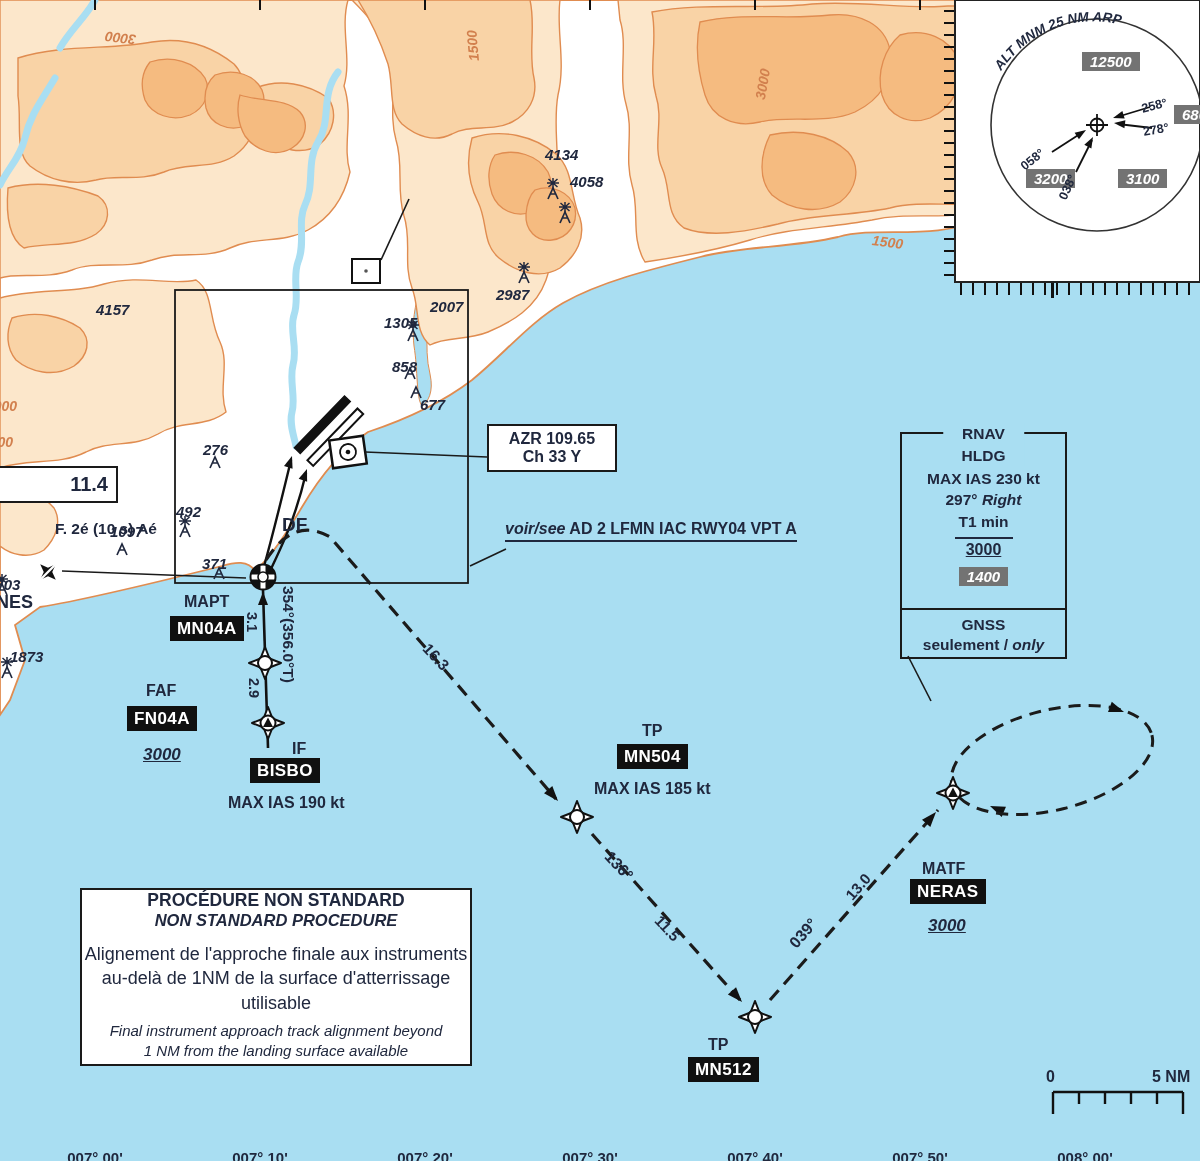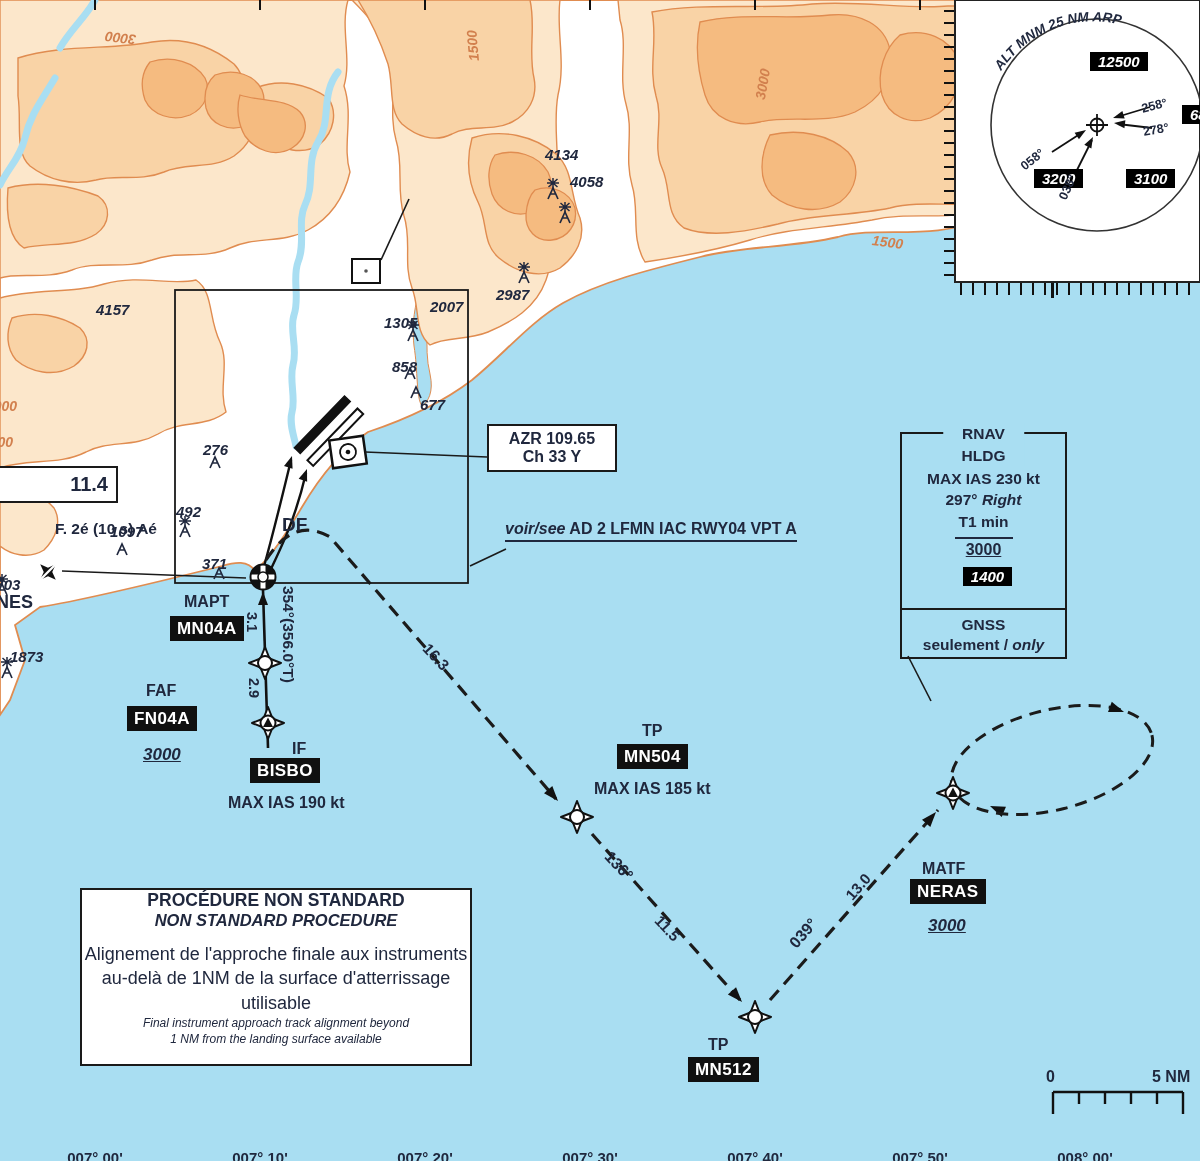--- a/index.html
+++ b/index.html
@@ -9,21 +9,21 @@
   }
   #stage svg{position:absolute;left:0;top:0;z-index:1;}
   .ov{position:absolute;z-index:2;}
   .lbl{position:absolute;z-index:2;font-weight:bold;color:#20283E;font-size:16px;line-height:1.15;white-space:nowrap;}
   .sp{font-style:italic;font-size:15px;}
   .rot{transform-origin:left top;}
   .blackbox{position:absolute;z-index:3;background:#101010;color:#FFFFFF;font-weight:bold;font-size:17px;
     text-align:center;padding:4px 7px;letter-spacing:.4px;white-space:nowrap;line-height:1;}
   .white-box{position:absolute;z-index:3;background:#FFFFFF;border:2px solid #1A1A1A;text-align:center;
     font-weight:bold;color:#20283E;white-space:nowrap;}
-  .badge{background:#000000;color:#FFFFFF;font-weight:bold;font-style:italic;padding:1px 8px;font-size:15px;white-space:nowrap;margin-left:8px;}
+  .badge{background:#737373;color:#FFFFFF;font-weight:bold;font-style:italic;padding:1px 8px;font-size:15px;white-space:nowrap;}
   .contour-lbl{position:absolute;z-index:2;color:#D2804E;font-weight:bold;font-style:italic;font-size:14px;white-space:nowrap;}
   .rnav{position:absolute;z-index:3;border:2px solid #1A1A1A;width:163px;height:223px;left:900px;top:432px;
     text-align:center;font-weight:bold;color:#20283E;font-size:15.5px;line-height:1.4;}
   .rnav-title{position:absolute;top:-11px;left:50%;transform:translateX(-50%);background:#A9DEF2;padding:0 7px;font-size:15.5px;}
   .rnav-div{position:absolute;left:-1px;right:-1px;bottom:47px;border-top:2px solid #1A1A1A;}
   .alt-rule{width:58px;margin:4px auto 0;border-top:2px solid #20283E;}
   .proc{position:absolute;z-index:3;left:80px;top:888px;width:388px;height:174px;background:#FFFFFF;
     border:2px solid #1A1A1A;text-align:center;color:#20283E;}
   .legend{position:absolute;z-index:2;left:1008px;top:998px;width:180px;text-align:center;color:#20283E;font-weight:bold;font-size:16.5px;line-height:1.25;}
   .lon{position:absolute;z-index:2;top:1149px;width:70px;text-align:center;font-weight:bold;color:#20283E;font-size:15px;}
@@ -305,21 +305,21 @@
 <div class="lbl rot" style="left:1140px;top:102px;transform:rotate(-14deg);font-size:12.5px;">258°</div>
 <div class="lbl rot" style="left:1142px;top:125px;transform:rotate(-10deg);font-size:12.5px;">278°</div>
 
 <div class="proc">
   <div style="margin-top:0;font-size:17.5px;font-weight:bold;">PROCÉDURE NON STANDARD</div>
   <div style="font-size:16.5px;font-weight:bold;font-style:italic;text-align:center;">NON STANDARD PROCEDURE</div>
   <div style="margin-top:12px;font-size:18px;line-height:1.35;">
     <div>Alignement de l'approche finale aux instruments</div>
     <div>au-delà de 1NM de la surface d'atterrissage utilisable</div>
   </div>
-  <div style="font-size:12px;font-style:italic;line-height:1.35;">
+  <div style="margin-top:6px;font-size:15px;font-style:italic;line-height:1.35;">
     <div>Final instrument approach track alignment beyond</div>
     <div>1 NM from the landing surface available</div>
   </div>
 </div>
 
 <div class="lbl" style="left:1046px;top:1068px;">0</div>
 <div class="lbl" style="left:1152px;top:1068px;">5 NM</div>
 
 <div class="lbl sp" style="left:96px;top:301px;">4157</div>
 <div class="lbl sp" style="left:545px;top:146px;">4134</div>

